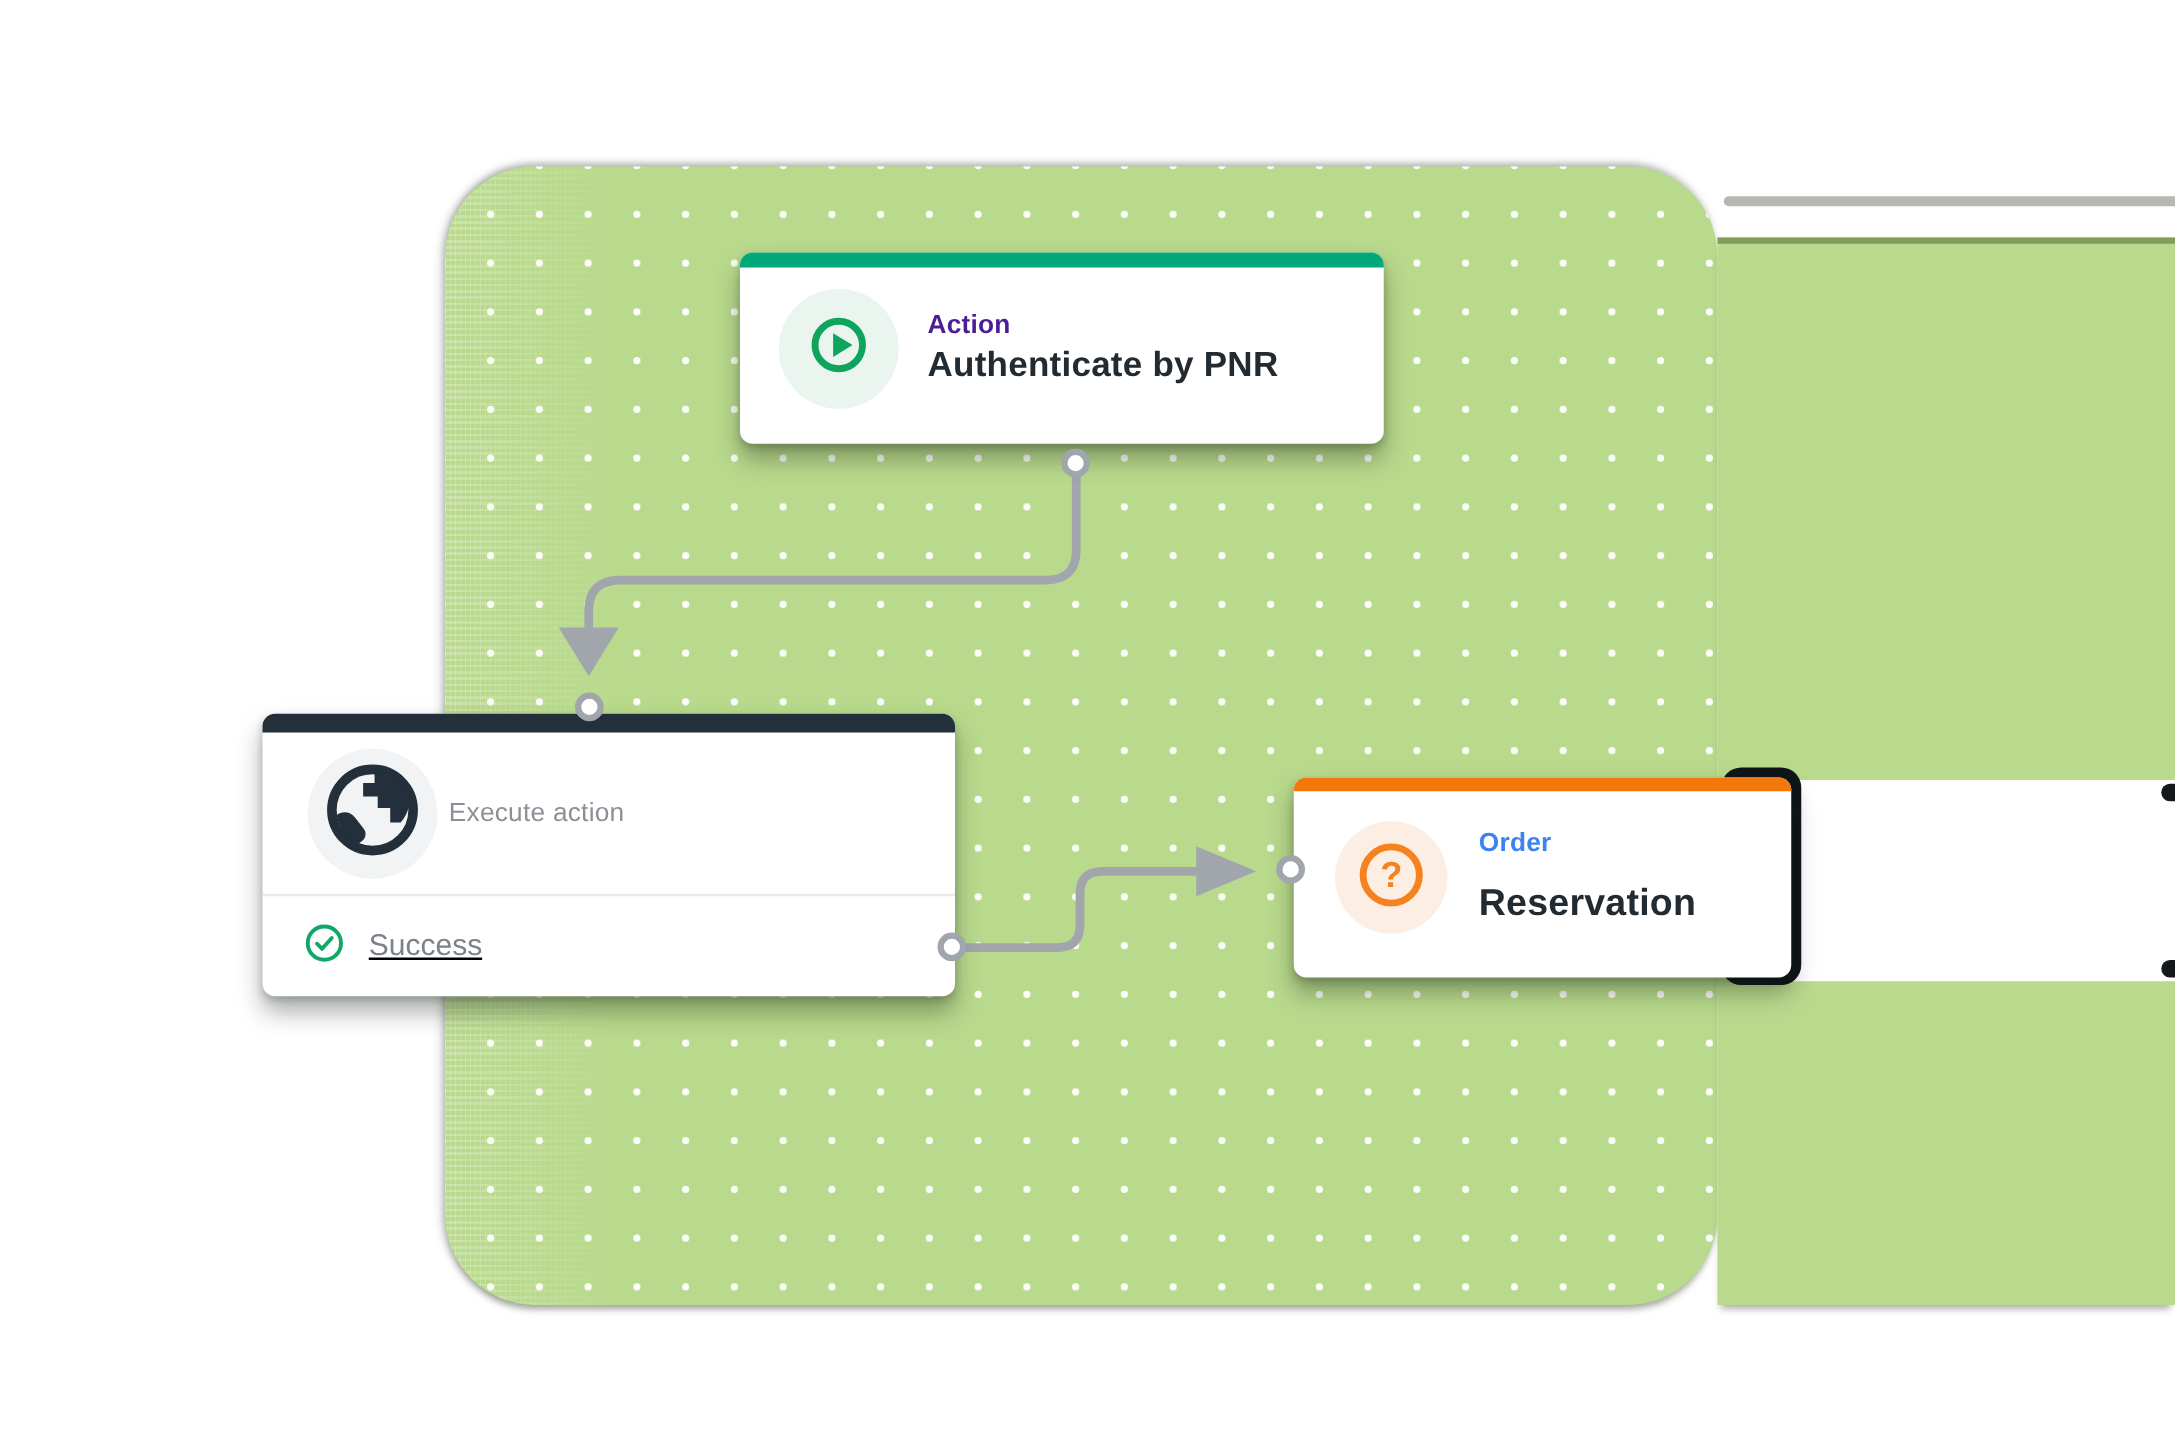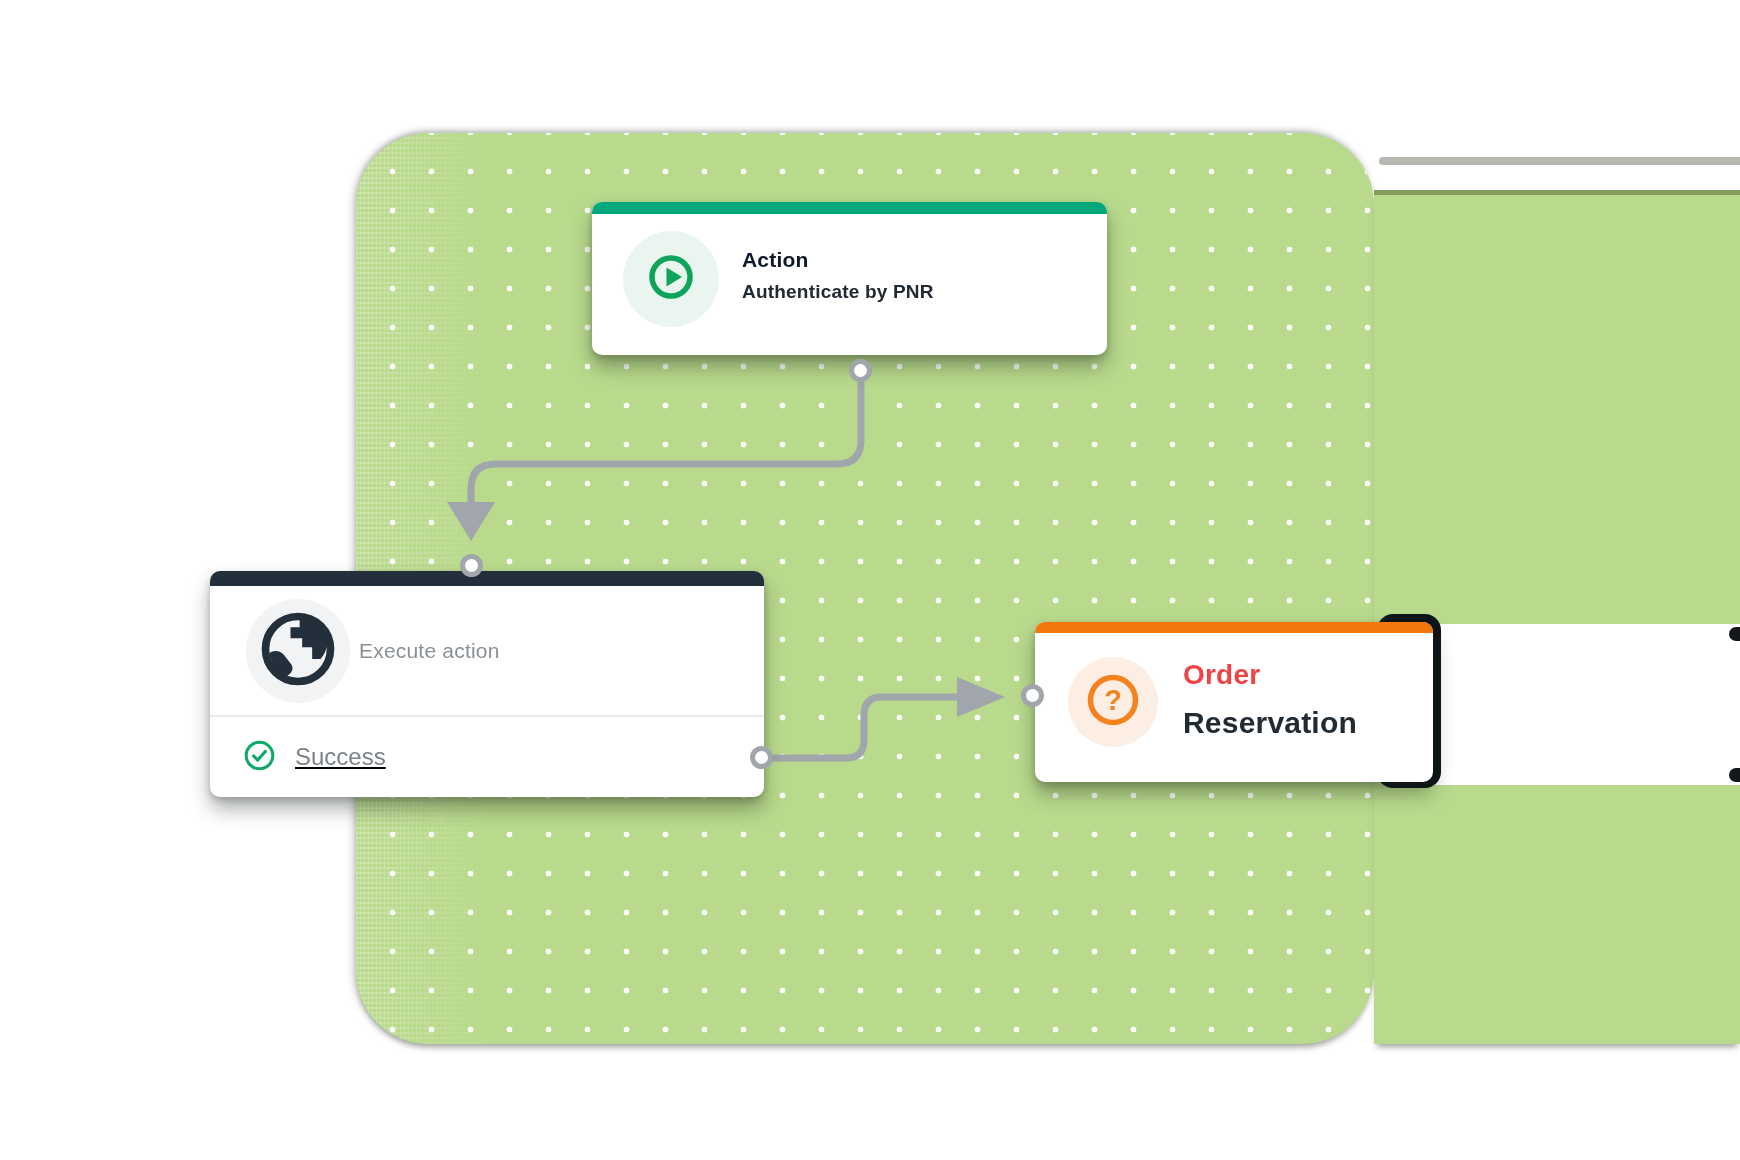--- a/index.html
+++ b/index.html
@@ -66,40 +66,40 @@
   .card .body{display:flex;align-items:center;box-sizing:border-box;}
   .halo{border-radius:50%;display:flex;align-items:center;justify-content:center;flex:0 0 auto;}
   .kicker{line-height:26px;letter-spacing:.2px;}
   .title{line-height:38px;letter-spacing:.2px;color:#222a32;font-weight:600;}
 
   
   .card.n1{left:592px;top:202px;width:515px;height:153px;}
   .card.n1 .bar{height:12px;background:#00a87b;}
   .card.n1 .body{padding:12px 0 0 31px;height:141px;gap:23px;}
   .card.n1 .halo{width:96px;height:96px;background:#e9f5ee;}
-  .card.n1 .kicker{color:#0f172a;font-size:21px;font-weight:700;}
-  .card.n1 .title{font-size:19px;}
+  .card.n1 .kicker{color:#4c1d95;font-size:21px;font-weight:700;}
+  .card.n1 .title{font-size:28px;}
 
   
   .card.n2{left:210px;top:571px;width:554px;height:226px;}
   .card.n2 .bar{height:15px;background:#232f3b;}
   .card.n2 .body{padding:15px 12px 0 36px;height:129px;gap:9px;box-sizing:content-box;border-radius:22px;}
   .card.n2 .halo{width:104px;height:104px;background:#f1f3f4;}
   .card.n2 .kicker{color:#8a9096;font-size:21px;font-weight:400;}
   .card.n2 .title{font-size:31px;}
   .divider{position:absolute;left:0;right:0;top:144px;height:2px;background:#e8eaec;}
   .status-row{position:absolute;left:0;right:0;top:146px;height:80px;display:flex;align-items:center;padding-left:34px;gap:20px;text-decoration:underline;}
   .status-label{color:#7b828a;font-size:24px;}
 
   
   .card.n3{left:1035px;top:622px;width:398px;height:160px;}
   .card.n3 .bar{height:11px;background:#f4770b;}
   .card.n3 .body{padding:11px 0 0 33px;height:149px;gap:25px;}
   .card.n3 .halo{width:90px;height:90px;background:#fceee3;}
-  .card.n3 .kicker{color:#ef4444;font-size:28px;font-weight:700;}
+  .card.n3 .kicker{color:#3b82f6;font-size:21px;font-weight:700;}
   .card.n3 .title{font-size:30px;margin-top:16px;}
 </style>
 </head>
 <body>
 
 <div class="stage">
 
   <div class="canvas">
     <div class="dither"></div>
   </div>

